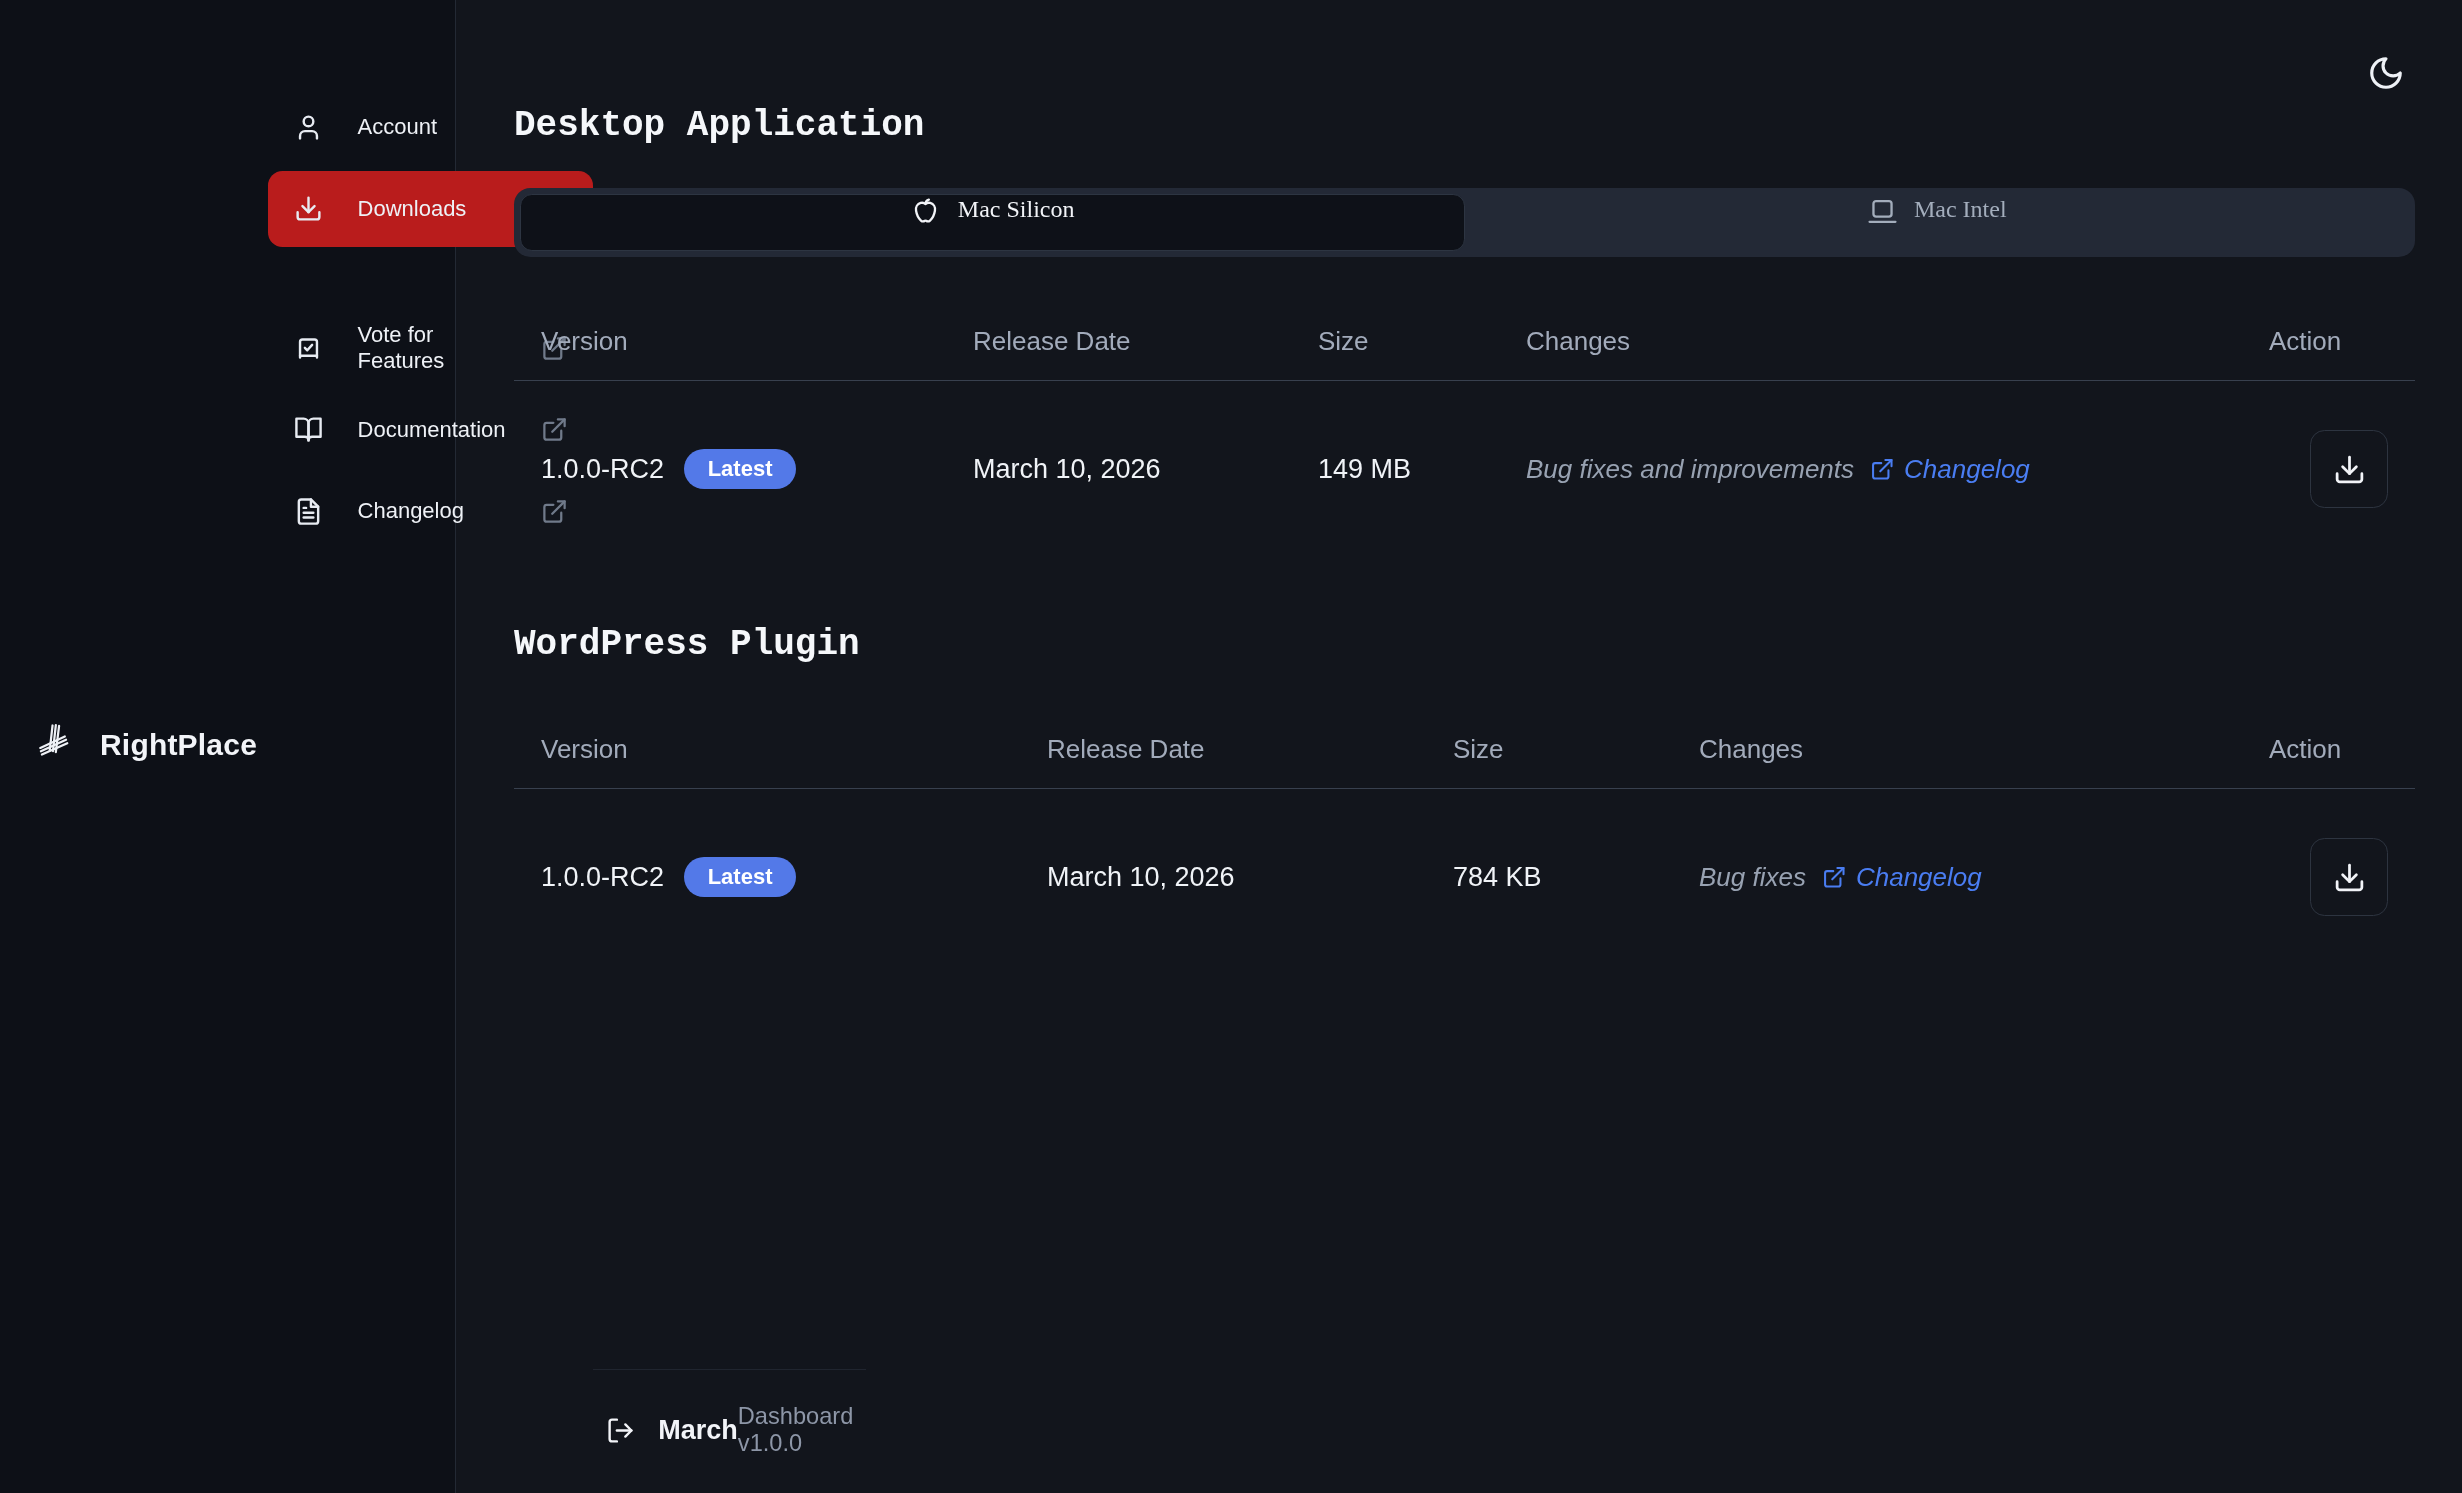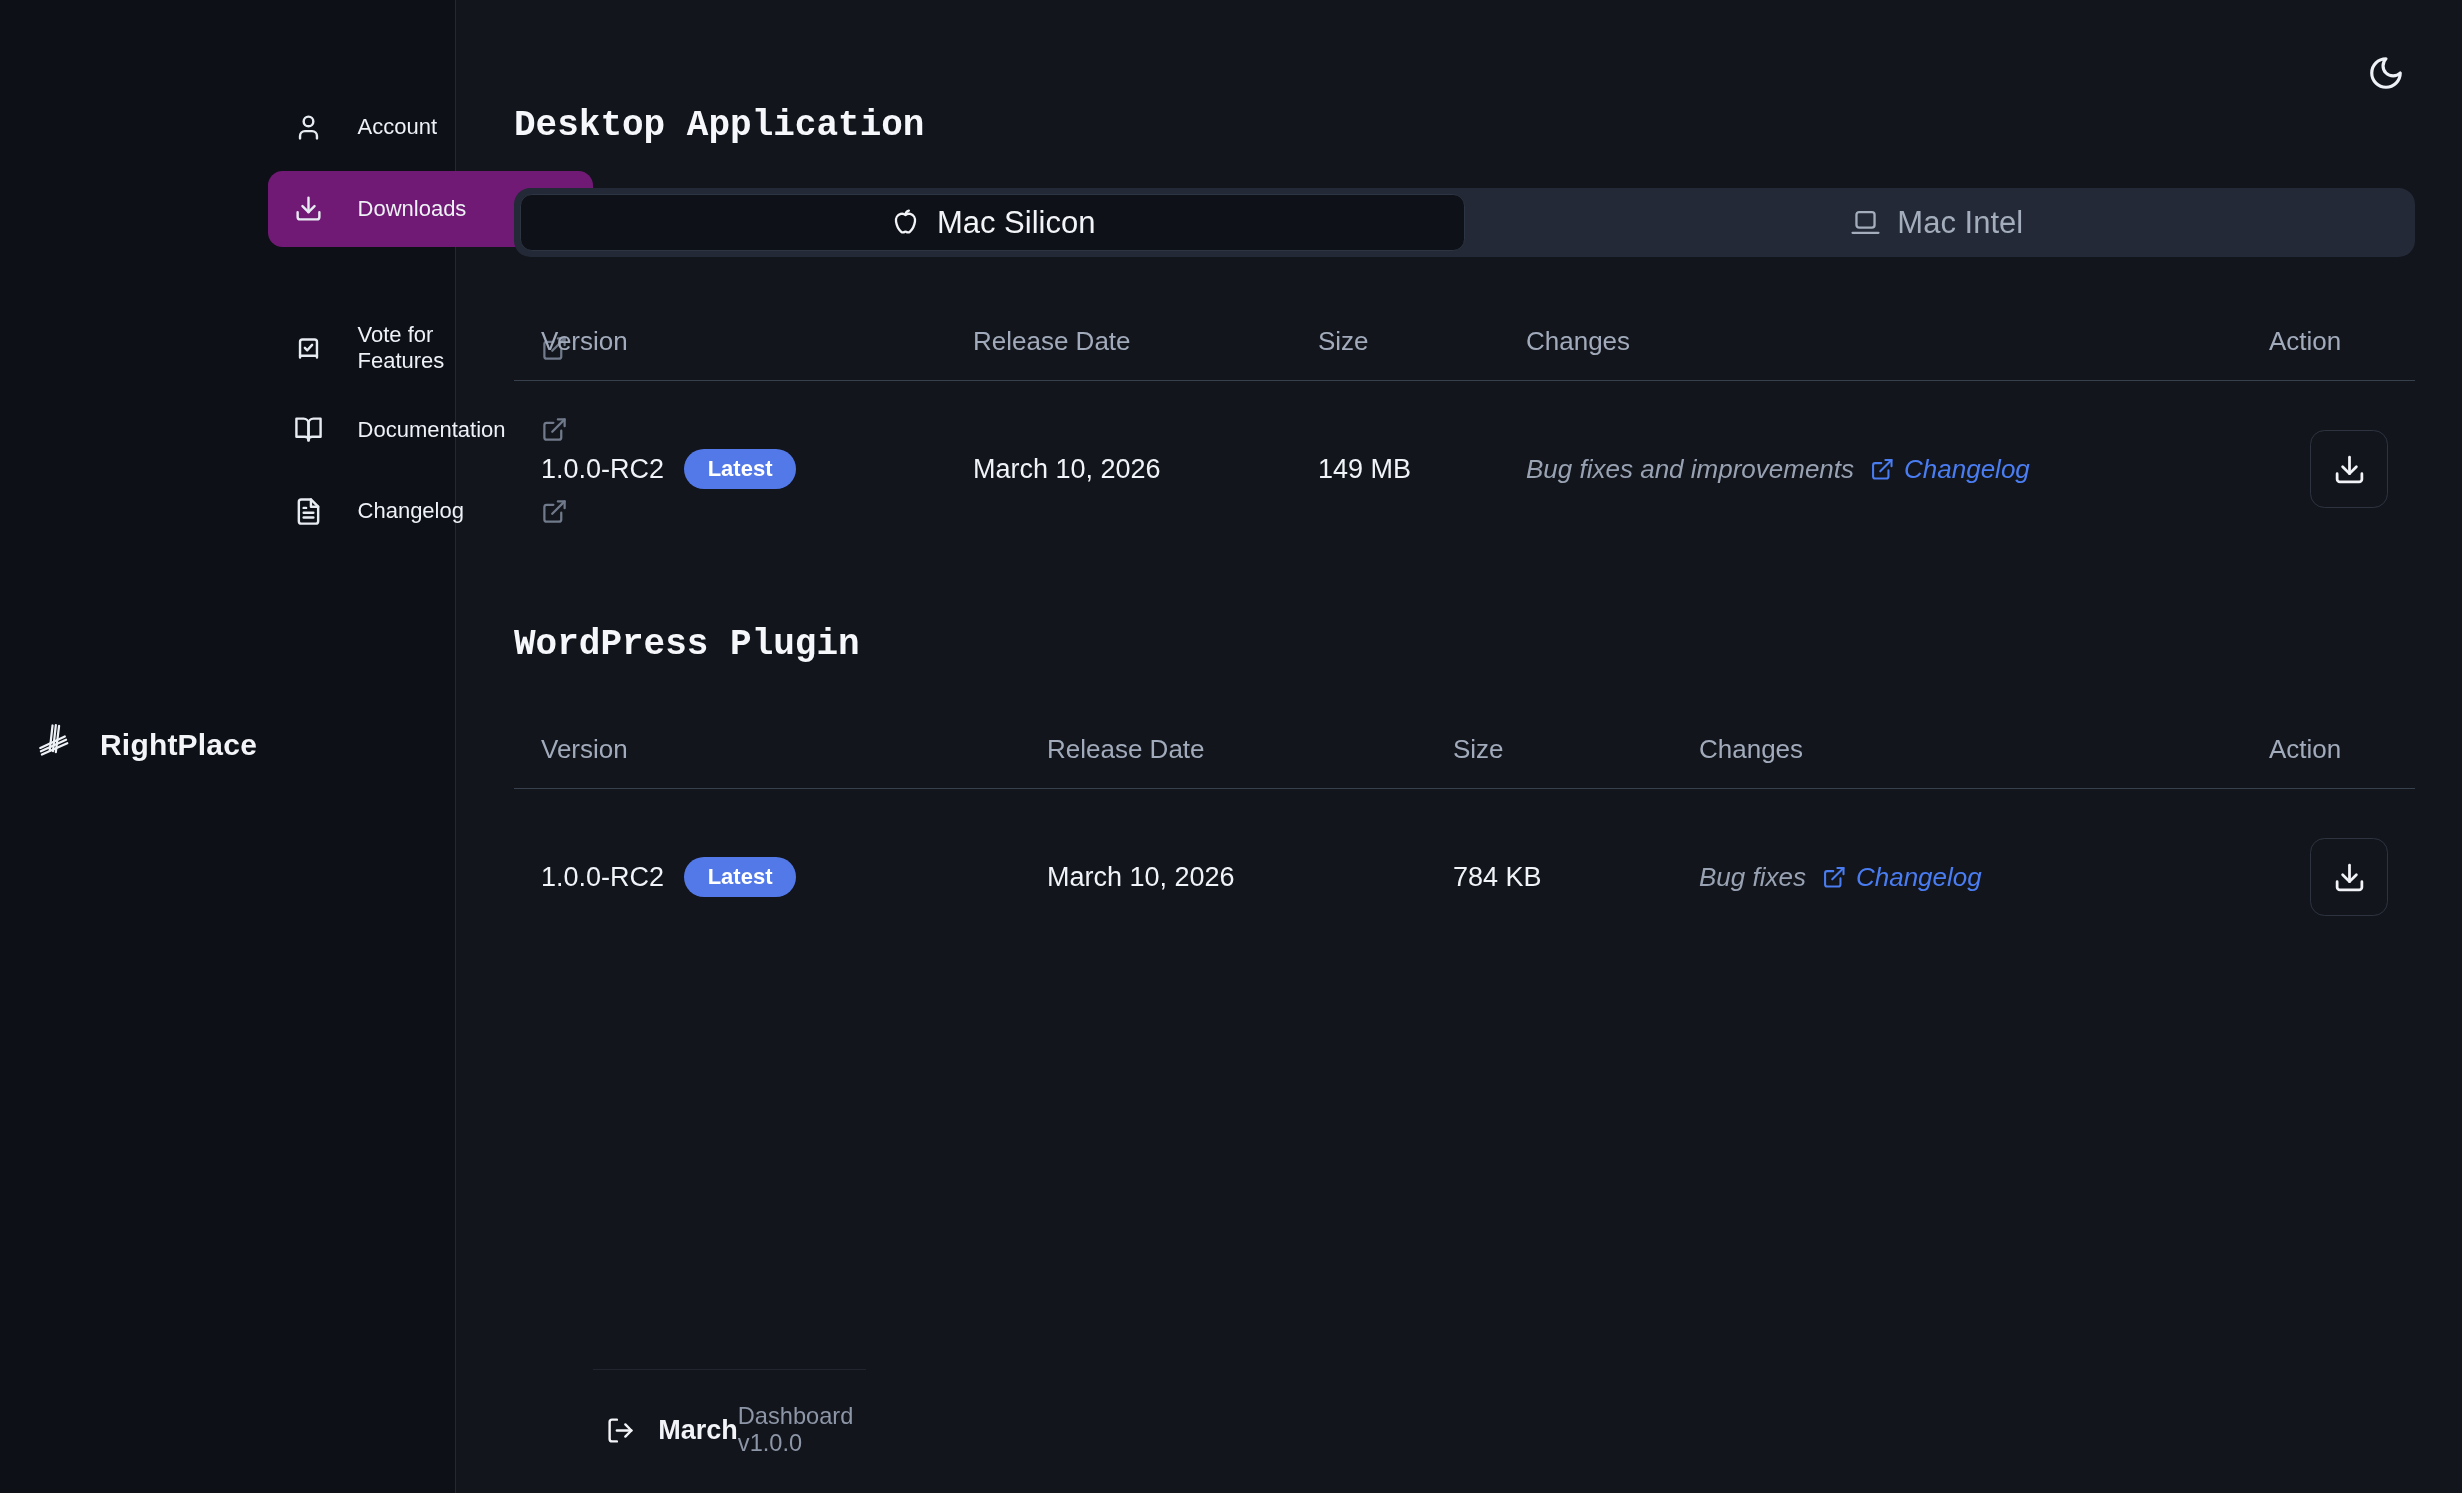--- a/index.html
+++ b/index.html
@@ -28,21 +28,21 @@
 
   .nav { margin-top: 56px; display: flex; flex-direction: column; gap: 5.5px; }
   .nav-item {
     display: flex; align-items: center; gap: 35px;
     height: 76px; padding: 0 25.5px;
     border-radius: 14.5px;
     font-size: 22px; color: #eef1f6;
     cursor: pointer;
   }
   .nav-item .nav-icon { color: #e7ebf2; }
-  .nav-item.active { background: #701a75; }
+  .nav-item.active { background: #b91c1c; }
   .nav-group-ext { margin-top: 58px; display: flex; flex-direction: column; gap: 5.5px; }
   .ext-icon { margin-left: auto; color: #707a8a; }
 
   .sidebar-footer {
     margin-top: auto;
     border-top: 1.8px solid #20252f;
     padding: 33px 12.7px 0 12.7px;
     display: flex; align-items: center; justify-content: space-between;
   }
   .logout { display: flex; align-items: center; gap: 23.6px; font-size: 27px; font-weight: 600; cursor: pointer; }
@@ -64,27 +64,27 @@
   .tabs {
     margin-top: 42px;
     height: 69px;
     background: #232936;
     border-radius: 16.4px;
     padding: 6.4px;
     display: flex;
   }
   .tab {
     flex: 1;
-    display: flex; align-items: center; justify-content: center; gap: 16.4px;
+    display: flex; align-items: flex-start; justify-content: center; gap: 16.4px;
     border-radius: 11.8px;
-    font-size: 31px; color: #a3adbc;
+    font-size: 24px; color: #a3adbc;
     border: 1.8px solid transparent;
     background: transparent;
     cursor: pointer;
-    font-family: Liberation Sans, sans-serif;
+    font-family: Liberation Serif, serif;
   }
   .tab.active { background: #0e1118; border-color: #2d3542; color: #f2f4f8; }
   .tab .tab-icon { color: currentColor; }
 
   table { width: 100%; border-collapse: collapse; margin-top: 45px; table-layout: fixed; }
   th {
     text-align: left; font-weight: 400;
     font-size: 26px; color: #a2abbb;
     padding: 23.6px 27px;
     border-bottom: 1.8px solid #38404e;

